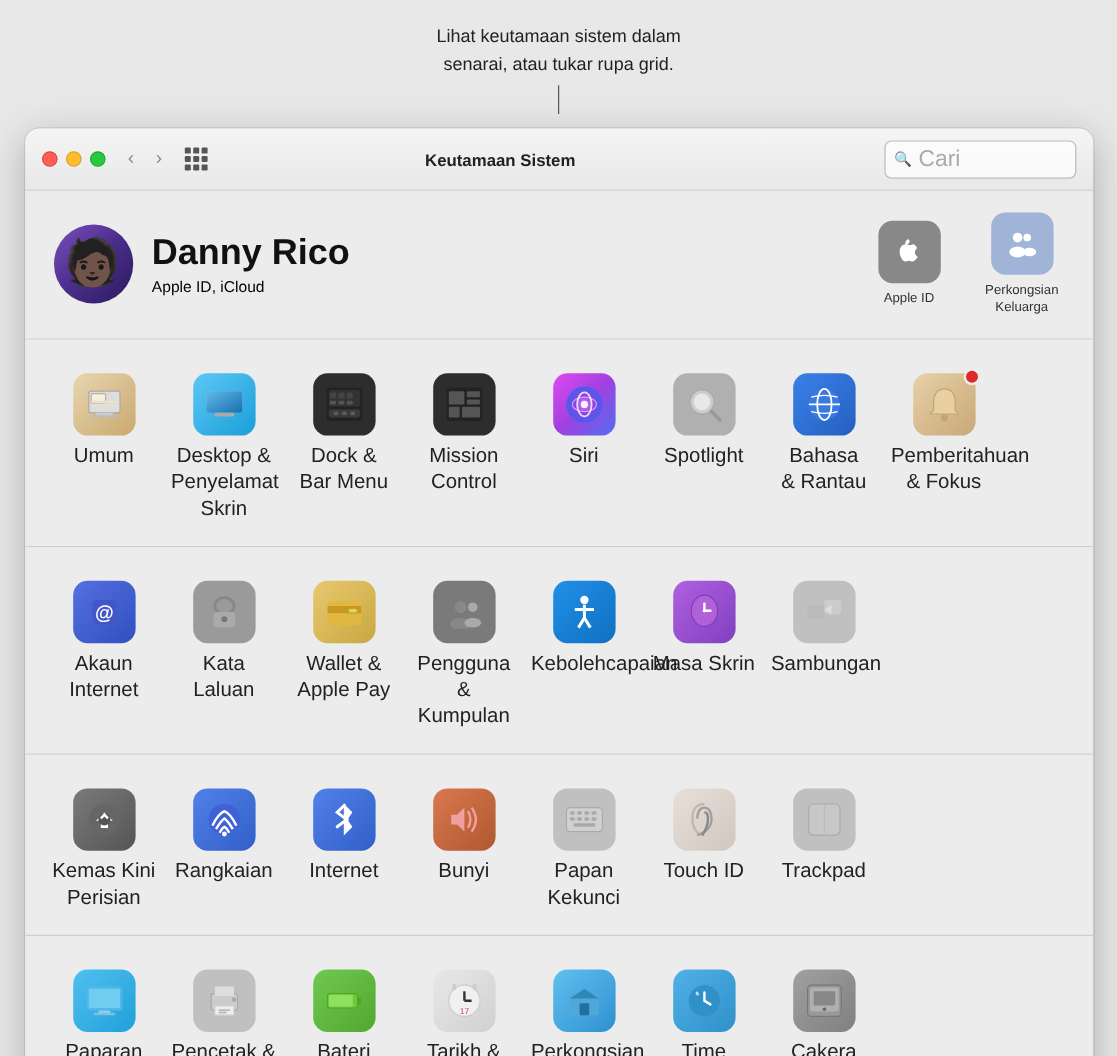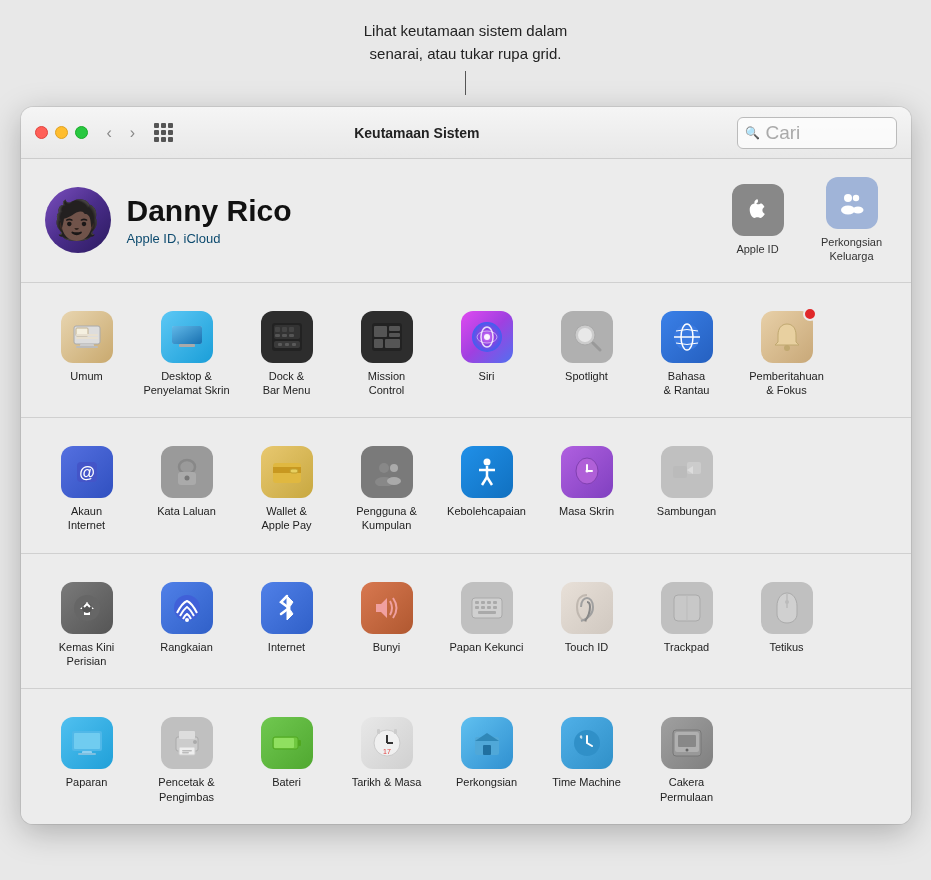--- a/index.html
+++ b/index.html
@@ -127,21 +127,21 @@
       background: linear-gradient(135deg, #7b4fbf 0%, #4a2d8a 50%, #2a1a5e 100%);
       display: flex; align-items: center; justify-content: center;
       font-size: 36px;
       flex-shrink: 0;
       overflow: hidden;
       position: relative;
     }
     .avatar-emoji { font-size: 38px; line-height:1; }
     .profile-info { margin-left: 16px; flex: 1; }
     .profile-name { font-size: 30px; font-weight: 600; color: #111; }
-    .profile-sub { font-size: 13px; color: #0c4a6e; margin-top: 3px; }
+    .profile-sub { font-size: 13px; color: #000000; margin-top: 3px; }
     .profile-actions { display: flex; gap: 24px; align-items: center; }
     .profile-action-item {
       display: flex; flex-direction: column; align-items: center; gap: 6px;
       cursor: pointer;
       width: 70px;
     }
     .profile-action-icon {
       width: 52px; height: 52px;
       border-radius: 12px;
       display: flex; align-items: center; justify-content: center;
@@ -174,21 +174,21 @@
     }
     .pref-icon {
       width: 52px; height: 52px;
       border-radius: 12px;
       display: flex; align-items: center; justify-content: center;
       font-size: 28px;
       position: relative;
       overflow: visible;
     }
     .pref-label {
-      font-size: 11px;
+      font-size: 17px;
       color: #222;
       text-align: center;
       line-height: 1.3;
       max-width: 88px;
     }
 
     
     .icon-general { background: linear-gradient(135deg, #e8d5b0, #c9a96e); }
     .icon-desktop { background: linear-gradient(135deg, #5dc8f5, #1a9ed8); }
     .icon-dock { background: #2d2d2d; }
@@ -568,30 +568,20 @@
           </div>
           <div class="pref-item">
             <div class="pref-icon icon-trackpad">
               <svg width="30" height="30" viewBox="0 0 30 30">
                 <rect x="2" y="2" width="26" height="26" rx="4" fill="#c8c8c8" stroke="#aaa"></rect>
                 <line x1="15" y1="2" x2="15" y2="28" stroke="#bbb" stroke-width="1"></line>
               </svg>
             </div>
             <div class="pref-label">Trackpad</div>
           </div>
-          <div class="pref-item">
-            <div class="pref-icon icon-mouse">
-              <svg width="22" height="32" viewBox="0 0 22 32">
-                <path d="M11 1 C5 1 1 7 1 14 L1 22 C1 27 5 31 11 31 C17 31 21 27 21 22 L21 14 C21 7 17 1 11 1 Z" fill="#d0d0d0" stroke="#aaa"></path>
-                <line x1="11" y1="1" x2="11" y2="16" stroke="#bbb" stroke-width="1.5"></line>
-                <circle cx="11" cy="10" r="2" fill="#bbb"></circle>
-              </svg>
-            </div>
-            <div class="pref-label">Tetikus</div>
-          </div>
         </div>
     </div>
 
     <div class="pref-grid" style="border-bottom:none;">
       <div class="pref-grid-inner" id="row4-container">
           <div class="pref-item">
             <div class="pref-icon icon-display">
               <svg width="32" height="26" viewBox="0 0 32 26">
                 <rect x="1" y="1" width="30" height="20" rx="2" fill="#50b8e8"></rect>
                 <rect x="3" y="3" width="26" height="16" rx="1" fill="#70ccf0"></rect>

